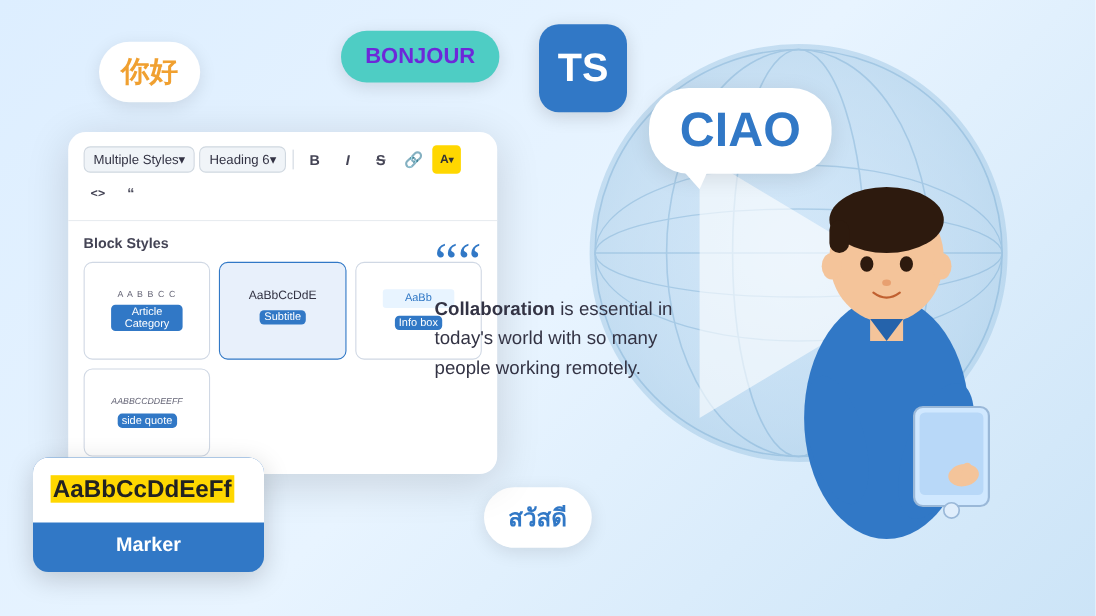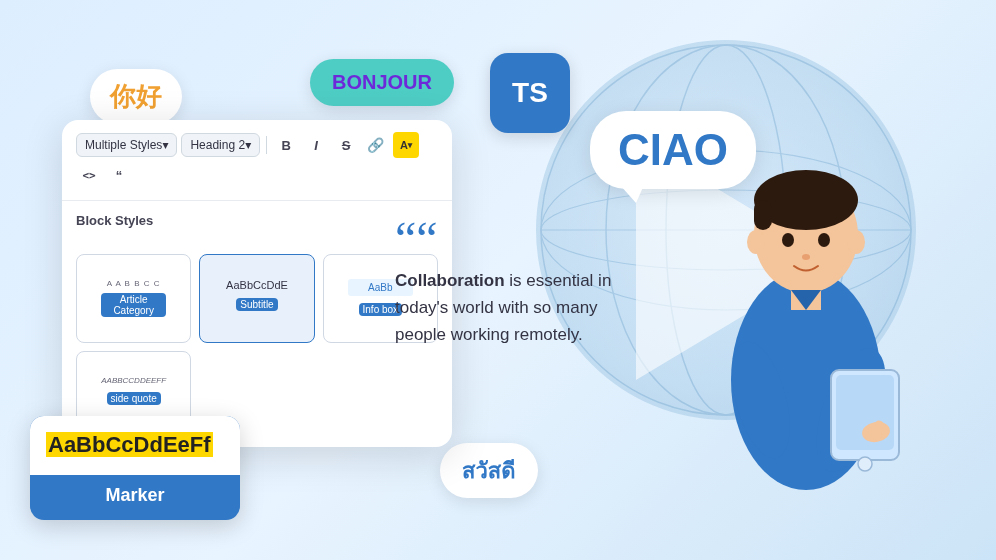--- a/index.html
+++ b/index.html
@@ -36,21 +36,20 @@
       border-color: transparent transparent transparent rgba(255,255,255,0.6);
     }
 
     
     .bubble {
       position: absolute;
       border-radius: 28px;
       padding: 10px 20px;
       font-size: 22px;
       font-weight: 700;
-      margin-top: 31px;
     }
 
     .bubble-nihao {
       top: 38px;
       left: 90px;
       background: #fff;
       color: #f0a030;
       font-size: 26px;
       border-radius: 28px;
       box-shadow: 0 4px 16px rgba(0,0,0,0.10);
@@ -66,21 +65,21 @@
       border-radius: 28px;
       padding: 12px 22px;
       box-shadow: 0 4px 16px rgba(0,0,0,0.12);
     }
 
     .bubble-ts {
       top: 22px;
       left: 490px;
       background: #3178c6;
       color: white;
-      font-size: 28px;
+      font-size: 36px;
       font-weight: 900;
       width: 80px;
       height: 80px;
       border-radius: 18px;
       display: flex;
       align-items: center;
       justify-content: center;
       box-shadow: 0 4px 16px rgba(0,0,0,0.15);
     }
 
@@ -186,21 +185,21 @@
 
     
     .block-styles-panel {
       padding: 12px 14px 16px;
     }
 
     .block-styles-title {
       font-size: 13px;
       font-weight: 600;
       color: #445;
-      margin-bottom: 26px;
+      margin-bottom: 10px;
     }
 
     .style-grid {
       display: grid;
       grid-template-columns: repeat(3, 1fr);
       gap: 8px;
     }
 
     .style-item {
       border: 1.5px solid #d0d8e4;
@@ -406,21 +405,21 @@
   </svg>
 </div>
 
 <div class="editor-panel">
   <div class="editor-toolbar">
     <div class="toolbar-select">
       <span>Multiple Styles</span>
       <span>▾</span>
     </div>
     <div class="toolbar-select">
-      <span>Heading 2</span>
+      <span>Heading 6</span>
       <span>▾</span>
     </div>
     <div class="toolbar-divider"></div>
     <div class="toolbar-btn bold">
       <span>B</span>
     </div>
     <div class="toolbar-btn italic">
       <span>I</span>
     </div>
     <div class="toolbar-btn strike">

